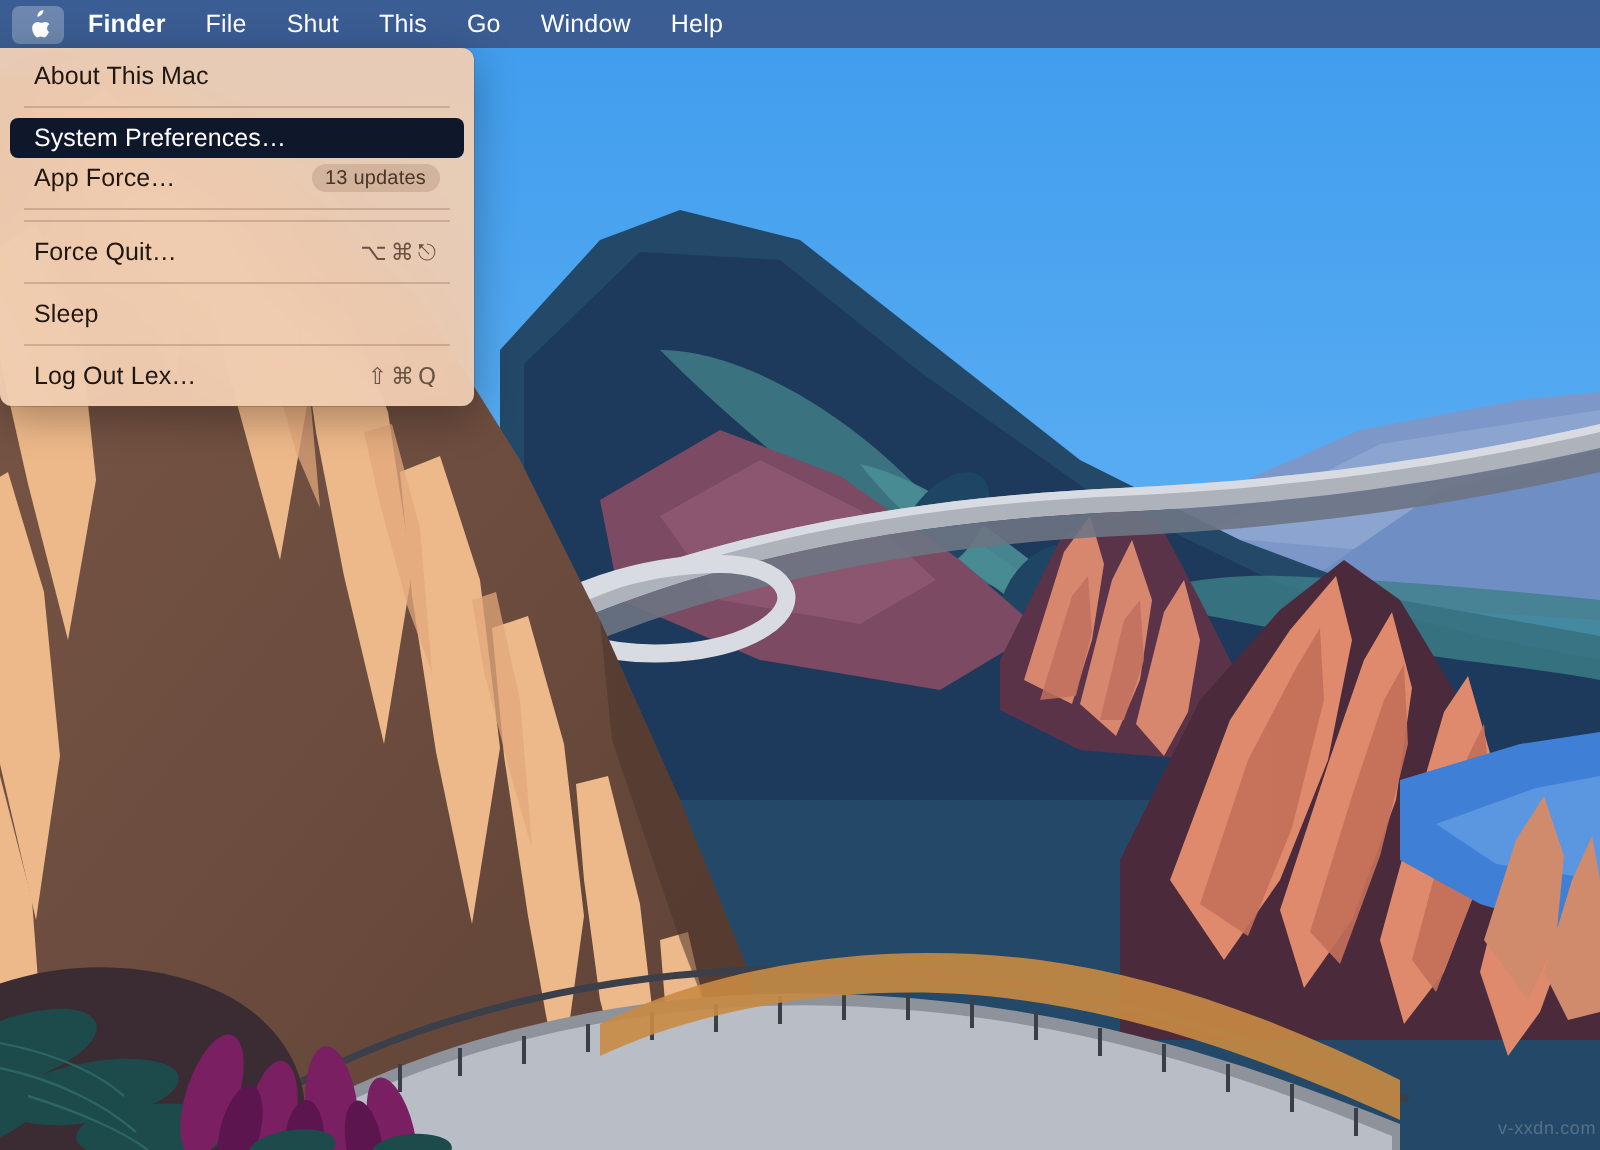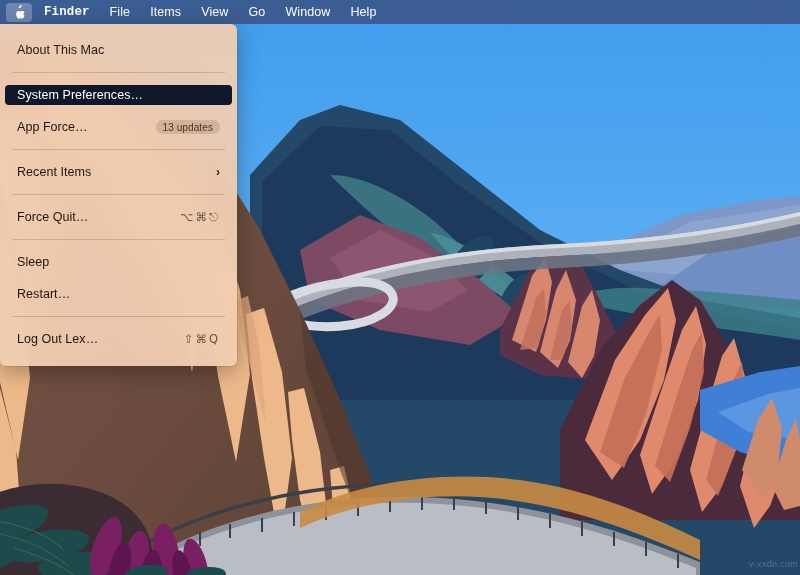--- a/index.html
+++ b/index.html
@@ -22,21 +22,21 @@
     display:flex; align-items:center;
     padding-left:4px;
     z-index:30;
   }
   .mb-item {
     font-size:12.5px; color:#ffffff;
     padding:0 10px; height:19px; line-height:19px;
     border-radius:4px; white-space:nowrap;
     letter-spacing:0.1px;
   }
-  .mb-item.app-name { font-weight:bold;font-family:Liberation Mono, monospace; }
+  .mb-item.app-name { font-weight:bold; }
   #apple-menu-btn {
     width:26px; height:19px; border-radius:4px;
     background:rgba(255,255,255,0.26);
     display:flex; align-items:center; justify-content:center;
     margin-right:2px; margin-left:2px;
   }
   #apple-menu-btn svg { width:13px; height:15px; display:block; }
 
   
   #apple-dropdown {
@@ -44,21 +44,21 @@
     background:rgba(241,206,178,0.94);
     backdrop-filter:blur(26px);
     border-radius:0 6px 6px 6px;
     box-shadow:0 6px 22px rgba(0,0,0,0.30), 0 0 0 0.5px rgba(120,80,55,0.28);
     padding:4px 0 5px 0;
     z-index:40;
     overflow:hidden;
   }
   .menu-row {
     display:flex; align-items:center; justify-content:space-between;
-    height:20px; margin:12px 5px; padding:0 12px;
+    height:20px; margin:0 5px; padding:0 12px;
     border-radius:4px;
     font-size:12.5px; color:#20160f;
     white-space:nowrap;
   }
   .menu-row.selected { background:#0f172a; color:#ffffff; }
   .menu-label { letter-spacing:0.05px; }
   .menu-accessory { display:flex; align-items:flex-end; }
   .badge {
     background:rgba(130,95,70,0.22);
     color:#4a3524;
@@ -247,22 +247,22 @@
   </div>
 
   <div id="menubar">
     <div id="apple-menu-btn">
       <svg viewBox="0 0 24 28" xmlns="http://www.w3.org/2000/svg" aria-hidden="true">
         <path fill="#ffffff" d="M16.1 0c.1 1.6-.5 3.1-1.5 4.2-1 1.2-2.6 2.1-4.1 2-.2-1.5.6-3.1 1.5-4.1C13 .9 14.7.1 16.1 0zm5 20.7c-.4.9-.6 1.3-1.1 2.2-.8 1.2-1.8 2.7-3.1 2.7-1.2 0-1.5-.8-3.1-.8s-2 .8-3.1.8c-1.3 0-2.3-1.3-3.1-2.5-2.2-3.4-2.5-7.4-1.1-9.5 1-1.5 2.6-2.4 4.1-2.4 1.5 0 2.5.8 3.7.8 1.2 0 1.9-.8 3.7-.8 1.3 0 2.7.7 3.7 2-3.2 1.8-2.7 6.4.4 7.5z"></path>
       </svg>
     </div>
     <div class="mb-item app-name">Finder</div>
     <div class="mb-item">File</div>
-    <div class="mb-item">Items</div>
-    <div class="mb-item">View</div>
+    <div class="mb-item">Shut</div>
+    <div class="mb-item">This</div>
     <div class="mb-item">Go</div>
     <div class="mb-item">Window</div>
     <div class="mb-item">Help</div>
   </div>
 
   <div id="apple-dropdown">
 
     <div class="menu-row">
       <span class="menu-label">About This Mac</span>
     </div>
@@ -275,40 +275,33 @@
 
     <div class="menu-row">
       <span class="menu-label">App Force…</span>
       <span class="menu-accessory">
         <span class="badge">13 updates</span>
       </span>
     </div>
 
     <div class="separator"></div>
 
-    <div class="menu-row">
-      <span class="menu-label">Recent Items</span>
-      <span class="chevron">›</span>
-    </div>
 
     <div class="separator"></div>
 
     <div class="menu-row">
       <span class="menu-label">Force Quit…</span>
       <span class="shortcut">⌥⌘⎋</span>
     </div>
 
     <div class="separator"></div>
 
     <div class="menu-row">
       <span class="menu-label">Sleep</span>
     </div>
-    <div class="menu-row">
-      <span class="menu-label">Restart…</span>
-    </div>
 
     <div class="separator"></div>
 
     <div class="menu-row">
       <span class="menu-label">Log Out Lex…</span>
       <span class="shortcut">⇧⌘Q</span>
     </div>
 
   </div>
 

